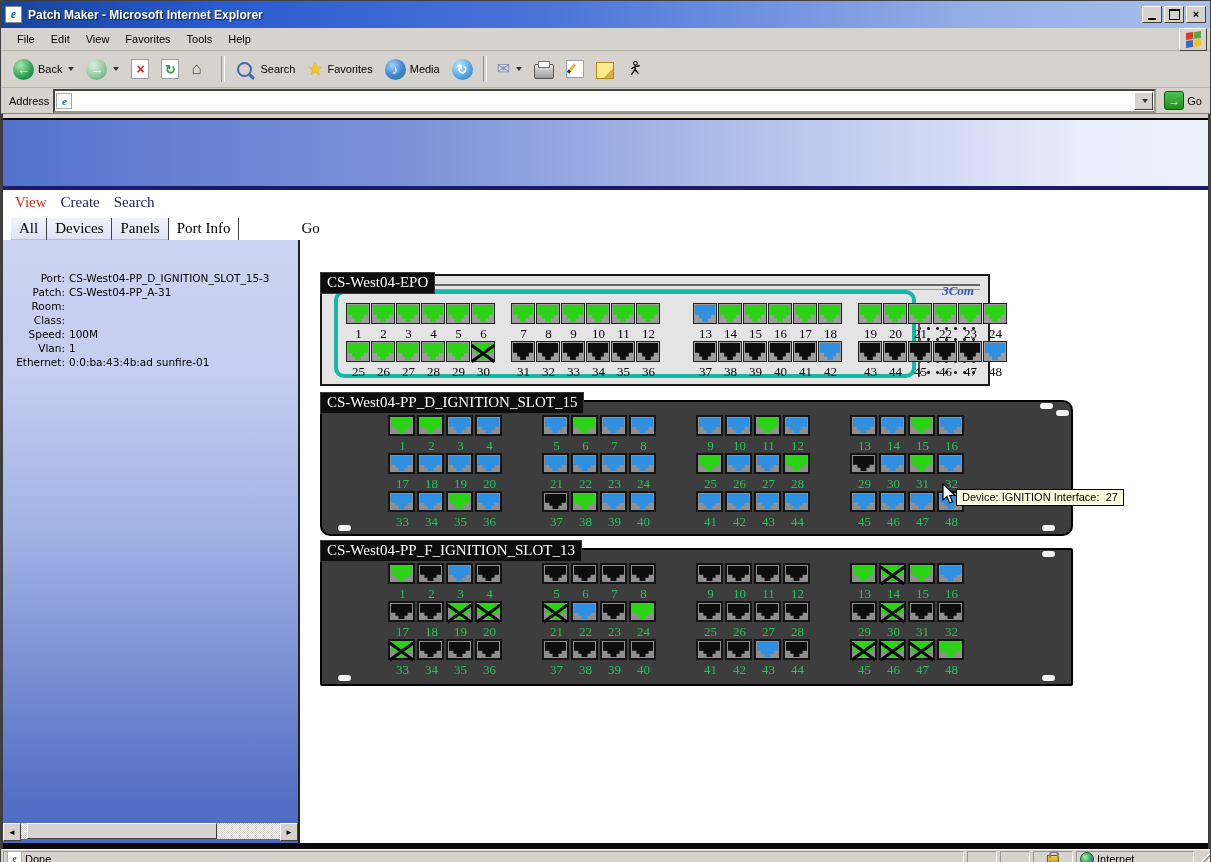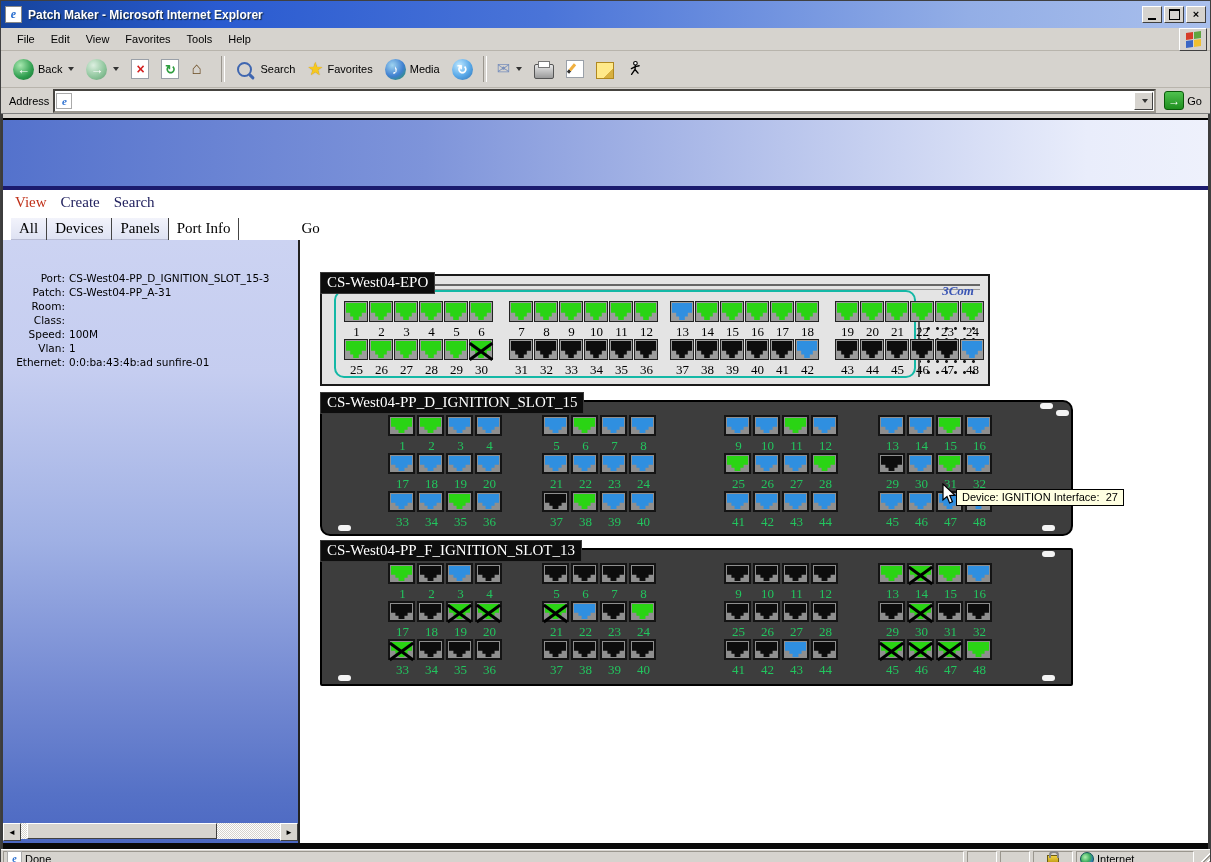--- a/index.html
+++ b/index.html
@@ -103,40 +103,40 @@
     border-color:#fff #404040 #404040 #fff;}
   .mainframe{position:relative;flex:1;background:#fff;overflow:hidden;}
 
   
   .panel-label{position:absolute;background:#0d0d0d;color:#fff;font:15px "Liberation Serif",serif;
     padding:1px 6px 2px;white-space:nowrap;z-index:5;border:1px solid #3a3a3a;}
   .switch-panel{position:absolute;left:20px;top:34px;width:670px;height:112px;background:#e4e4e4;
     border:2px solid #1a1a1a;box-sizing:border-box;}
   .switch-panel .panel-label{left:-2px;top:-4px;}
   .epo-line{position:absolute;left:8px;right:8px;top:8px;height:3px;border-top:2px solid #666;border-bottom:1px solid #999;}
-  .epo-outline{position:absolute;left:12px;top:14px;right:72px;bottom:6px;border:2px solid #14b8a6;border-radius:10px;
+  .epo-outline{position:absolute;left:12px;top:14px;right:72px;bottom:6px;border:4px solid #14b8a6;border-radius:10px;
     padding:9px 0 0 8px;box-sizing:border-box;white-space:nowrap;}
   .brand{position:absolute;right:14px;top:7px;color:#3a55b4;font:italic bold 13px "Liberation Serif",serif;}
   .vent{position:absolute;right:10px;bottom:7px;width:58px;height:58px;border-left:2px solid #555;
     background:radial-gradient(#1a1a1a 1.2px,transparent 1.4px);background-size:9px 11px;background-position:4px 4px;}
 
   .dark-panel{position:absolute;left:20px;width:753px;background:#3d3d3d;border:2px solid #000;
     box-sizing:border-box;border-radius:2px;padding-top:13px;white-space:nowrap;}
   #panelD{top:160px;height:136px;border-radius:10px;}
   #panelF{top:308px;height:138px;}
   .dark-panel .panel-label{left:-2px;top:-10px;}
   .screw{position:absolute;width:13px;height:6px;background:#f4f4f4;border-radius:3px;z-index:4;}
 
   .pgroup{display:inline-block;vertical-align:top;}
   .dark-panel .pgroup:nth-child(1){margin-left:66px;}
   .dark-panel .pgroup:nth-child(2){margin-left:38px;}
-  .dark-panel .pgroup:nth-child(3){margin-left:66px;}
+  .dark-panel .pgroup:nth-child(3){margin-left:38px;}
   .dark-panel .pgroup:nth-child(4){margin-left:38px;}
   .epo-outline .pgroup:nth-child(2){margin-left:15px;}
-  .epo-outline .pgroup:nth-child(3){margin-left:11px;}
+  .epo-outline .pgroup:nth-child(3){margin-left:32px;}
   .epo-outline .pgroup:nth-child(4){margin-left:15px;}
 
   .prow{white-space:nowrap;height:23px;}
   .nrow{white-space:nowrap;height:14px;margin-bottom:1px;font:13px "Liberation Serif",serif;}
   .dark-panel .nrow{color:#22c55e;}
   .switch-panel .nrow{color:#000;}
   .pnum{display:inline-block;text-align:center;}
   .dark-panel .pnum{width:29px;}
   .switch-panel .pnum{width:25px;}
 

